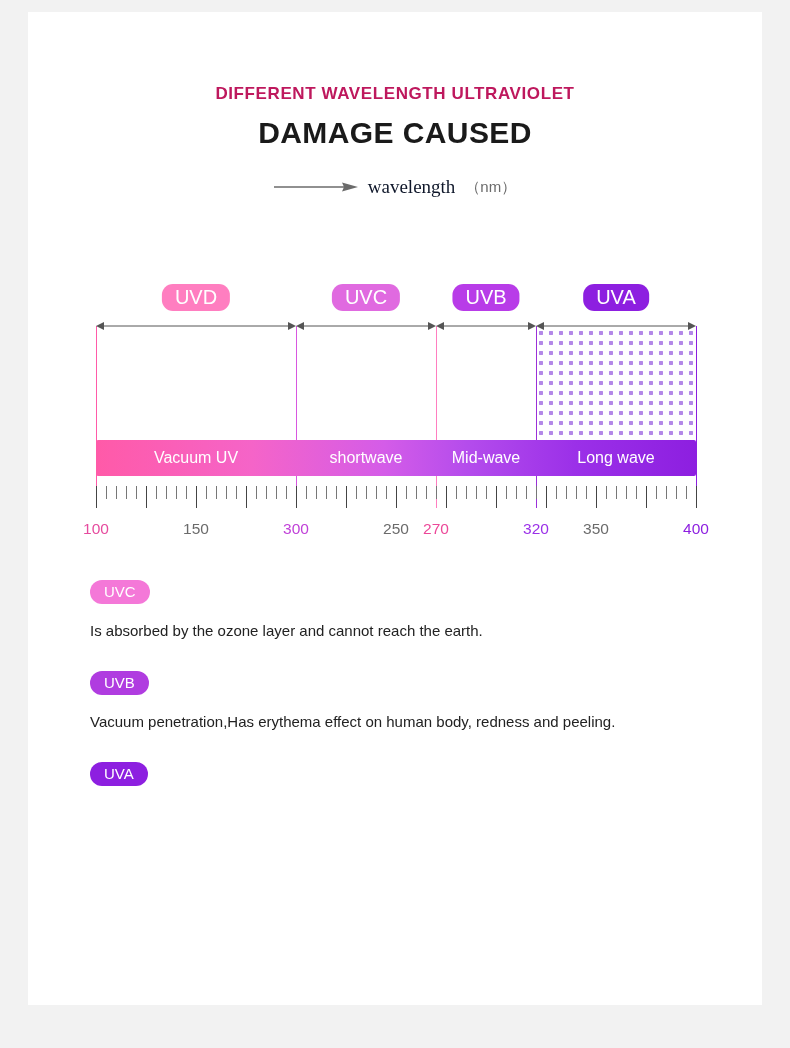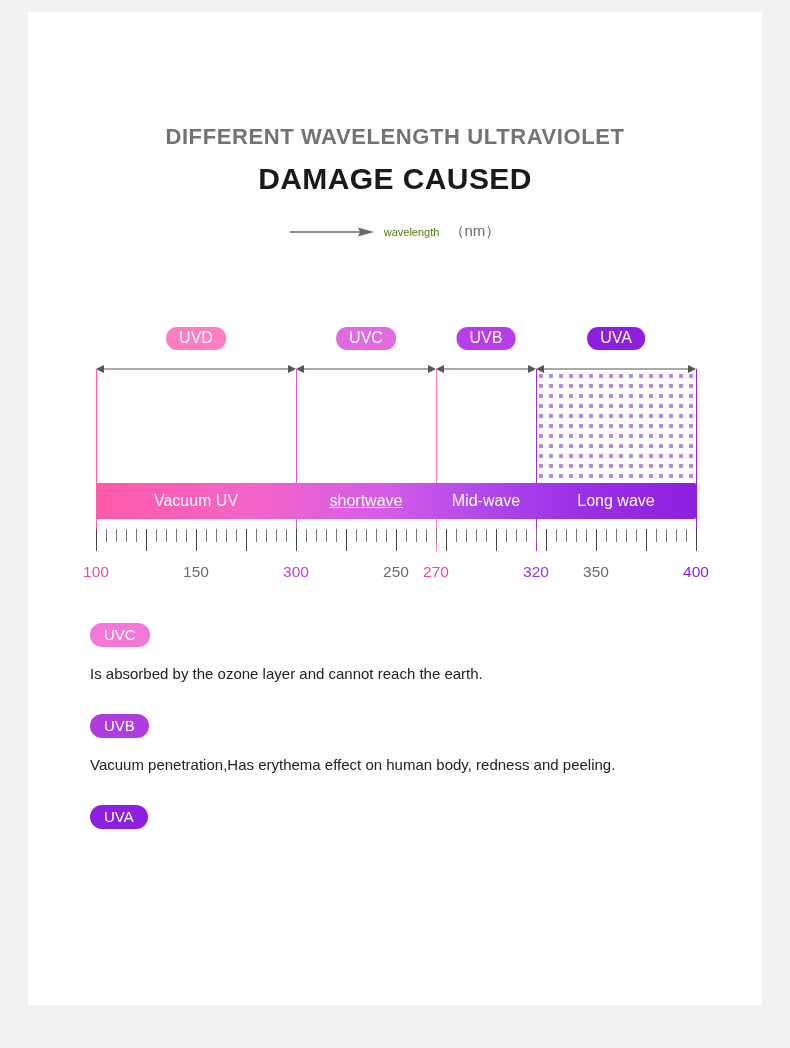--- a/index.html
+++ b/index.html
@@ -21,65 +21,65 @@
     height: 993px;
     background: #ffffff;
   }
 
   
   .title-block {
     text-align: center;
     padding-top: 72px;
   }
   .title-line1 {
-    font-size: 22px;
+    font-size: 17px;
     font-weight: bold;
     letter-spacing: 0.6px;
-    color: #737373;
-    margin-top: 40px;
+    color: #be185d;
   }
   .title-line2 {
     font-size: 30px;
     font-weight: bold;
     letter-spacing: 0.4px;
     color: #1a1a1a;
     margin-top: 12px;
   }
 
   .subtitle-row {
     display: flex;
     align-items: center;
     justify-content: center;
     margin-top: 26px;
     gap: 10px;
   }
   .arrow-svg { display: block; }
   .subtitle-text {
-    font-size: 11px;
-    color: #4d7c0f;
+    font-size: 19px;
+    color: #0f172a;
+    font-family: Liberation Serif, serif;
   }
   .subtitle-unit {
     font-size: 15px;
     color: #6b6b6b;
   }
 
   
   .chart {
     position: relative;
     margin-top: 60px;
     height: 280px;
   }
 
   .band-label {
     position: absolute;
     transform: translateX(-50%);
     border-radius: 11px;
     padding: 3px 13px 4px 13px;
     color: #fff;
-    font-size: 16px;
+    font-size: 20px;
     line-height: 1;
     white-space: nowrap;
   }
   .v-sep {
     position: absolute;
     width: 1px;
   }
 
   .dot-region {
     position: absolute;
@@ -186,21 +186,21 @@
       </svg>
       <div class="band-label" style="left: 458px; top: 26px; background: rgb(184, 60, 232);">UVB</div>
       <svg width="160" height="12" style="position: absolute; left: 508px; top: 62px;">
         <line x1="5" y1="6" x2="155" y2="6" stroke="#555" stroke-width="1"></line>
         <polygon points="0,6 8,2 8,10" fill="#555"></polygon>
         <polygon points="160,6 152,2 152,10" fill="#555"></polygon>
       </svg>
       <div class="band-label" style="left: 588px; top: 26px; background: rgb(141, 31, 224);">UVA</div>
       <div class="spectrum-bar" style="left: 68px; width: 600px; top: 182px; height: 36px;">
         <div class="spectrum-seg" style="left: 0px; width: 200px;">Vacuum UV</div>
-        <div class="spectrum-seg" style="left: 200px; width: 140px; text-decoration: underline;">shortwave</div>
+        <div class="spectrum-seg" style="left: 200px; width: 140px;">shortwave</div>
         <div class="spectrum-seg" style="left: 440px; width: 160px;">Long wave</div>
         <div class="spectrum-seg" style="left: 340px; width: 100px;">Mid-wave</div>
       </div>
       <div class="tick" style="left: 68px; top: 228px; height: 22px; background: rgb(68, 68, 68);"></div>
       <div class="tick" style="left: 78px; top: 228px; height: 13px; background: rgb(119, 119, 119);"></div>
       <div class="tick" style="left: 88px; top: 228px; height: 13px; background: rgb(119, 119, 119);"></div>
       <div class="tick" style="left: 98px; top: 228px; height: 13px; background: rgb(119, 119, 119);"></div>
       <div class="tick" style="left: 108px; top: 228px; height: 13px; background: rgb(119, 119, 119);"></div>
       <div class="tick" style="left: 118px; top: 228px; height: 22px; background: rgb(68, 68, 68);"></div>
       <div class="tick" style="left: 128px; top: 228px; height: 13px; background: rgb(119, 119, 119);"></div>

